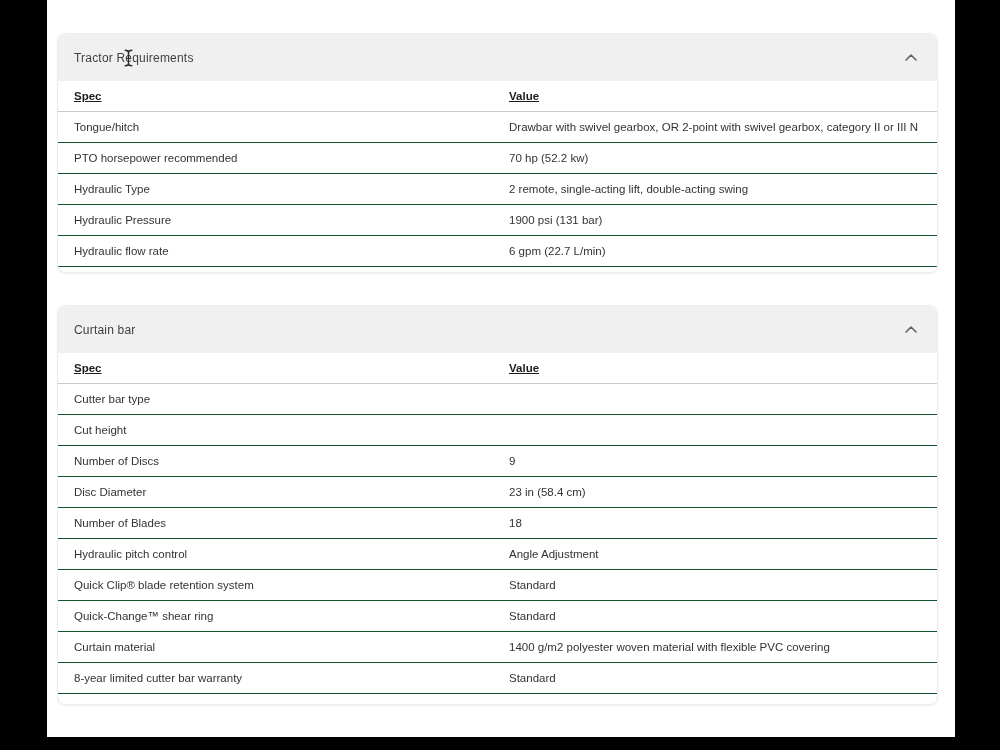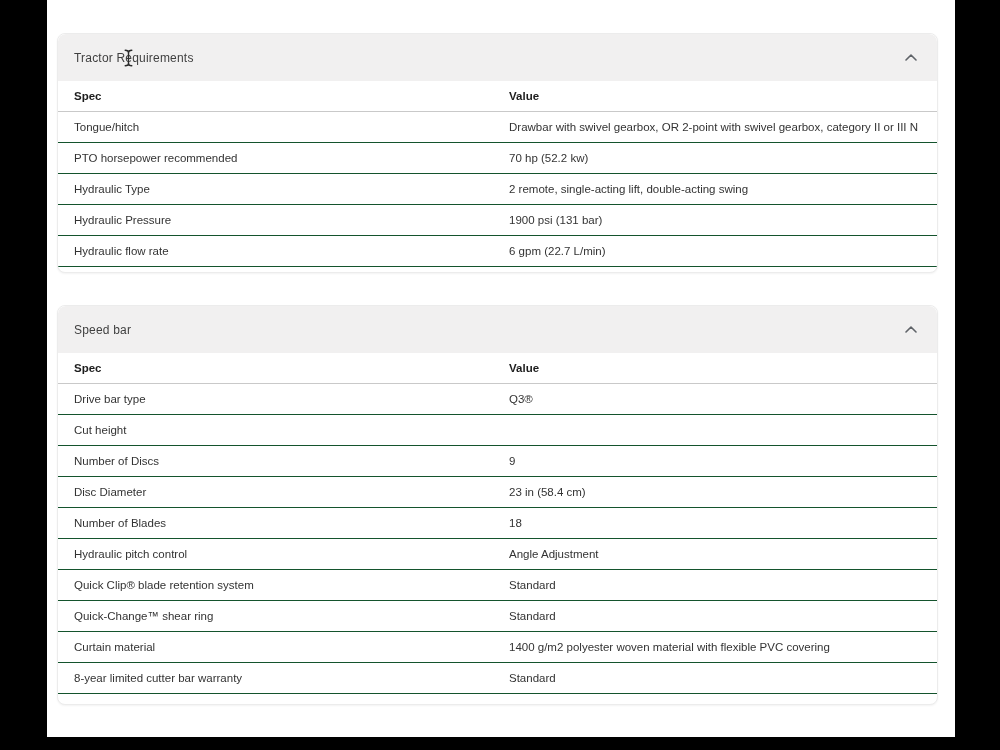--- a/index.html
+++ b/index.html
@@ -51,20 +51,21 @@
   .thead,.trow{
     display:grid;
     grid-template-columns:435px 1fr;
     align-items:center;
     height:30px;
     padding:0 16px;
   }
   .thead{
     font-weight:bold;font-size:11.5px;color:#1d1d1d;
     border-bottom:1px solid #c9c9c9;
+    text-decoration:underline;
   }
   .trow{
     font-size:11.5px;color:#333333;
     border-bottom:1px solid #14532d;
   }
   .cell{white-space:nowrap;overflow:hidden;}
   .card-1 .tbody-pad{height:5px;}
   .card-2 .tbody-pad{height:10px;}
 
   .ibeam-cursor{
@@ -124,37 +125,36 @@
         <div class="trow">
           <span class="cell">Hydraulic flow rate</span>
           <span class="cell">6 gpm (22.7 L/min)</span>
         </div>
       </div>
     <div class="tbody-pad"></div>
   </section>
 
   <section class="spec-card card-2">
     <div class="card-header">
-      <span class="card-title">Speed bar</span>
+      <span class="card-title">Curtain bar</span>
       <button class="collapse-btn">
         <span>
           <svg width="12" height="7" viewBox="0 0 12 7">
               <polyline points="1,6 6,1 11,6" fill="none" stroke="#5f6368" stroke-width="1.6" stroke-linecap="round" stroke-linejoin="round"></polyline>
             </svg>
         </span>
       </button>
     </div>
     <div class="thead">
       <span class="cell">Spec</span>
       <span class="cell">Value</span>
     </div>
     <div>
         <div class="trow">
-          <span class="cell">Drive bar type</span>
-          <span class="cell">Q3®</span>
+          <span class="cell">Cutter bar type</span>
         </div>
         <div class="trow">
           <span class="cell">Cut height</span>
         </div>
         <div class="trow">
           <span class="cell">Number of Discs</span>
           <span class="cell">9</span>
         </div>
         <div class="trow">
           <span class="cell">Disc Diameter</span>

